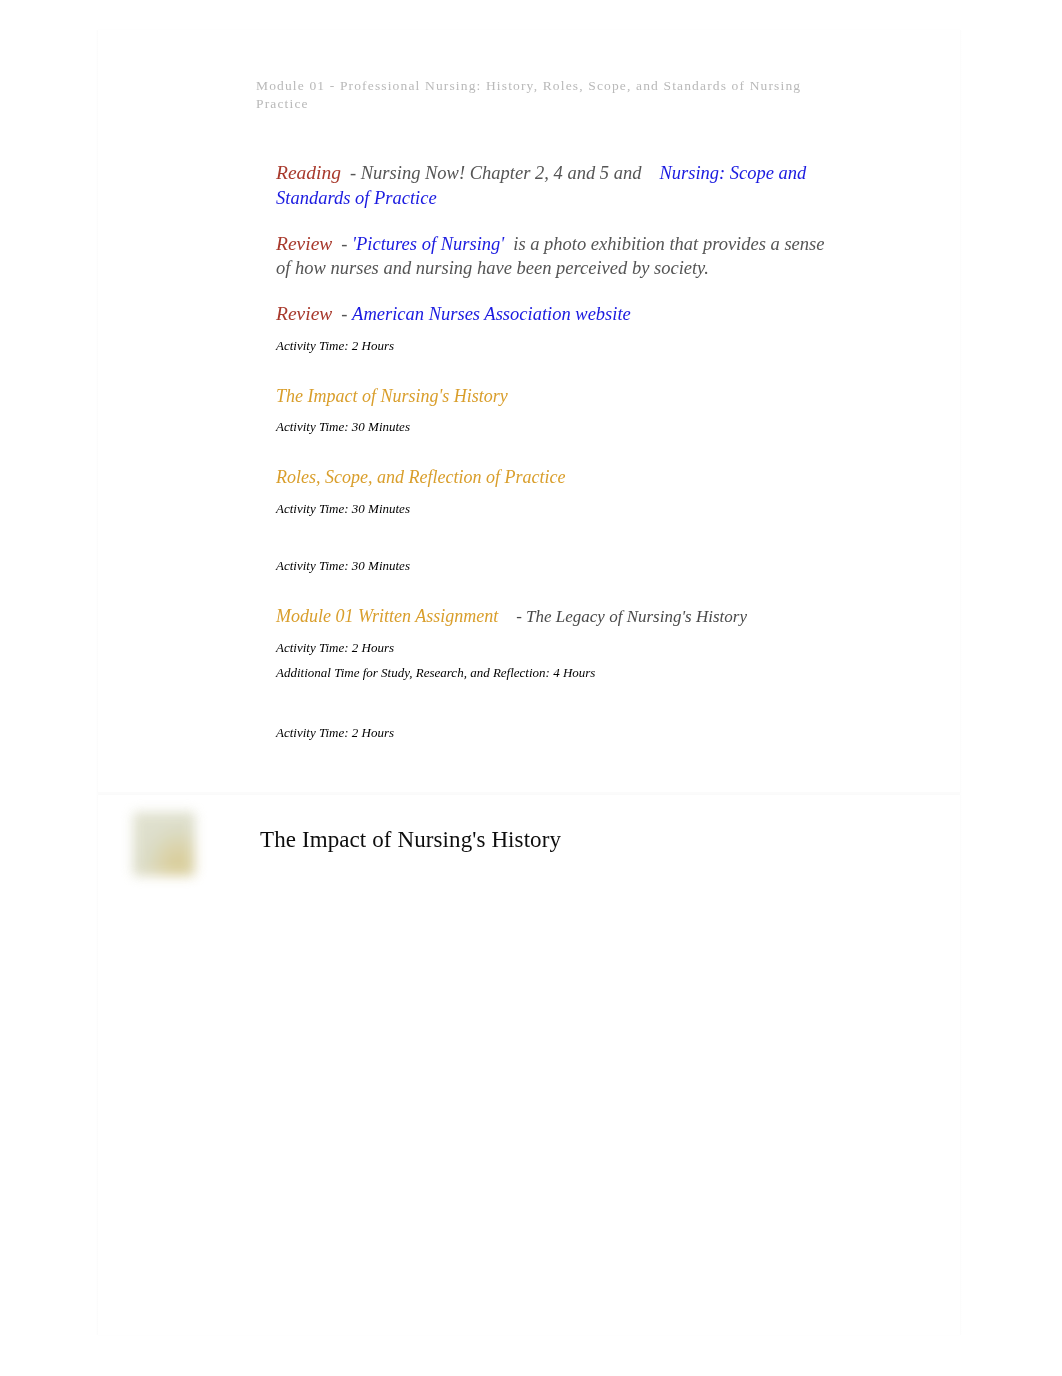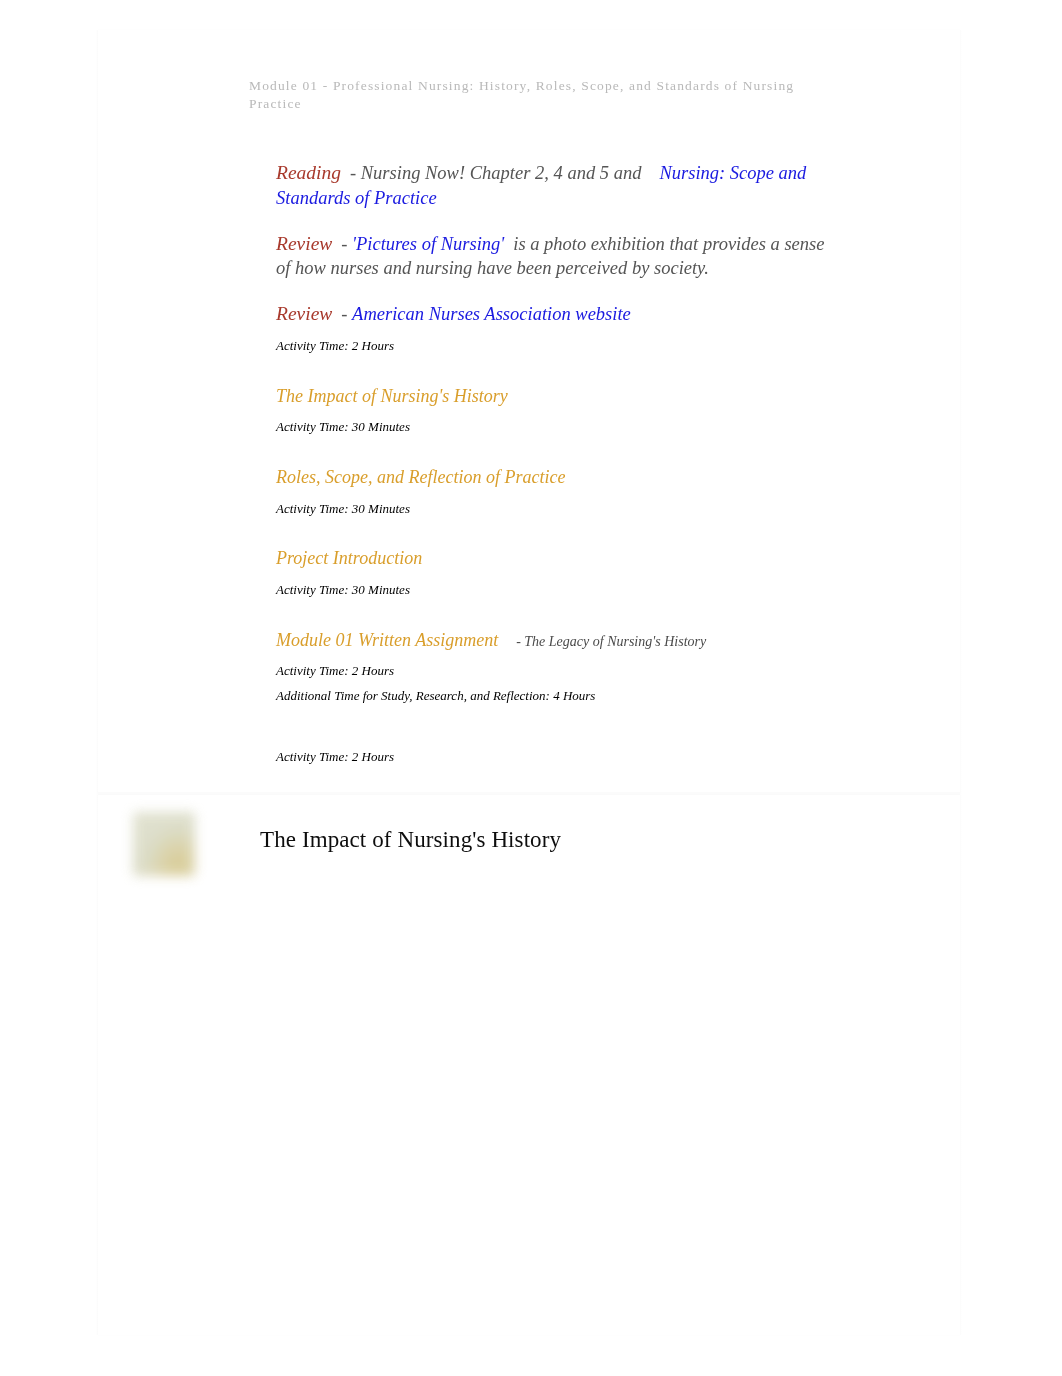--- a/index.html
+++ b/index.html
@@ -57,21 +57,21 @@
     left: 958px;
     top: 30px;
     width: 4px;
     height: 1305px;
     background: linear-gradient(to left, #ffffff, #fafafa);
   }
 
   
   #running-head {
     position: absolute;
-    left: 249px;
+    left: 256px;
     top: 77px;
     width: 580px;
     font-size: 13.5px;
     line-height: 1.32;
     letter-spacing: 1.15px;
     color: #b9b9b9;
     font-family: "Liberation Serif", "DejaVu Serif", serif;
   }
 
   
@@ -102,21 +102,21 @@
   .sp-xwide { display: inline-block; width: 18px; }
 
   .section-title {
     font-size: 18px;
     color: #d99e2b;
     line-height: 1.3;
     margin: 0;
   }
   .section-title .suffix {
     color: #4a4a4a;
-    font-size: 14px;
+    font-size: 17px;
   }
 
   .meta-line {
     font-size: 13px;
     color: #000000;
     line-height: 1.3;
     margin: 0;
   }
 
   .total-line {
@@ -209,23 +209,20 @@
     <p class="section-title">
       <span>Roles, Scope, and Reflection of Practice</span>
     </p>
     <div class="gap-sm"></div>
     <p class="meta-line">Activity Time: 30 Minutes</p>
   </div>
 
   <div class="gap-lg"></div>
 
   <div class="block">
-    <p class="section-title">
-      <span>Project Introduction</span>
-    </p>
     <div class="gap-sm"></div>
     <p class="meta-line">Activity Time: 30 Minutes</p>
   </div>
 
   <div class="gap-lg"></div>
 
   <div class="block">
     <p class="section-title">
       <span>Module 01 Written Assignment</span><span class="sp-xwide"></span><span class="suffix">- The Legacy of Nursing's History</span>
     </p>

